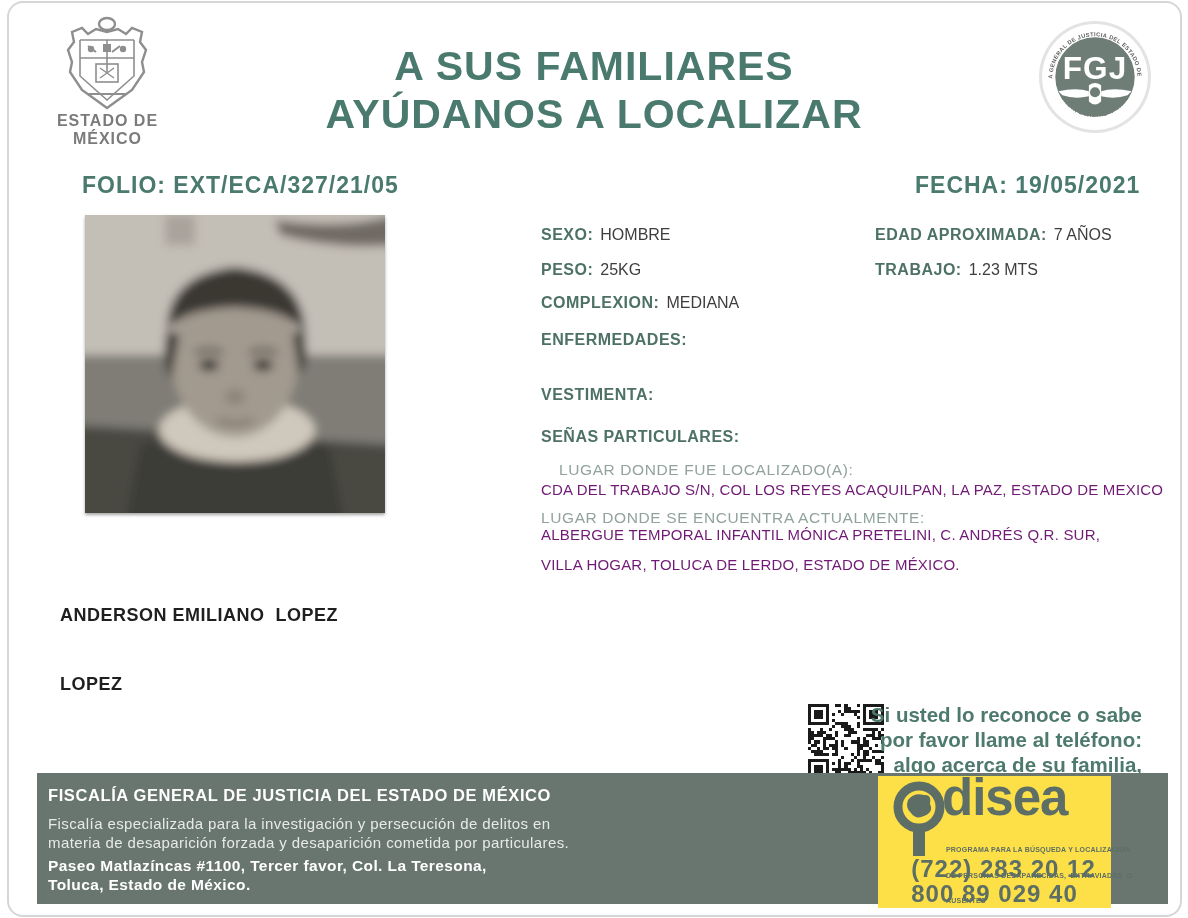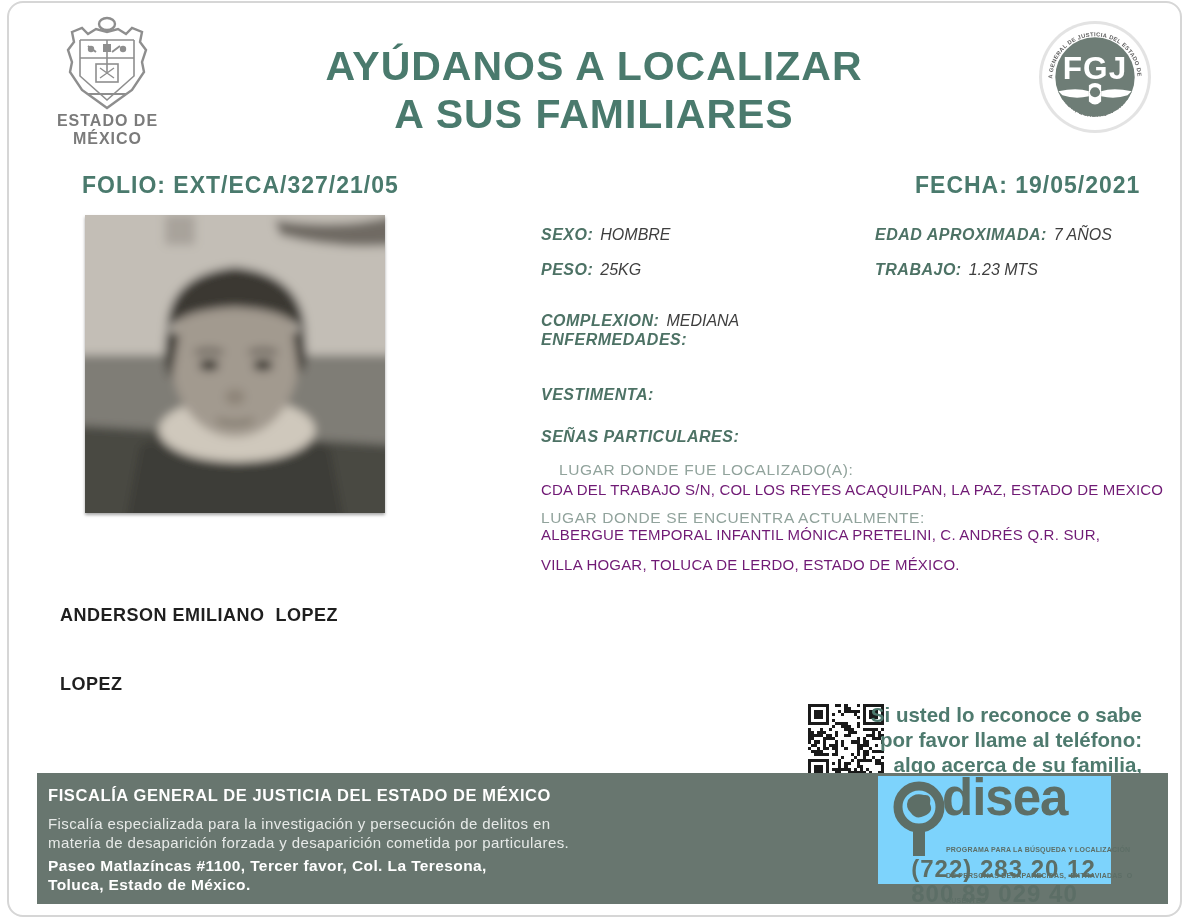--- a/index.html
+++ b/index.html
@@ -14,36 +14,36 @@
   .main-title{left:0;right:0;top:42px;text-align:center;color:#4a7a6d;font-weight:bold;
               font-size:41px;line-height:48px;letter-spacing:1px;}
   
   .folio{left:82px;top:172px;font-size:23px;font-weight:bold;color:#4a7a6d;letter-spacing:1px;}
   .fecha{left:915px;top:172px;font-size:23px;font-weight:bold;color:#4a7a6d;letter-spacing:1px;}
   
   .photo{left:85px;top:215px;width:300px;height:298px;background:#b9b4ad;box-shadow:0 2px 3px rgba(0,0,0,.35);}
   .name{left:60px;top:558px;width:350px;text-align:left;font-size:18px;font-weight:bold;
         color:#1f1f1f;line-height:23px;letter-spacing:.5px;white-space:pre;}
   
-  .row{font-size:16px;white-space:pre;font-style:italic;}
+  .row{font-size:16px;white-space:pre;}
   .row .lbl{font-weight:bold;color:#4d7265;letter-spacing:.5px;}
   .row .val{color:#3e3e3e;margin-left:7px;}
   
   .loc-lbl{font-size:15.5px;color:#91a39c;letter-spacing:.6px;}
   .loc-val{font-size:15px;color:#701a75;letter-spacing:.2px;white-space:pre;}
   
   .contact{left:700px;right:46px;top:702px;text-align:right;color:#4e7a6e;font-weight:bold;
            font-size:20.5px;line-height:25px;}
   
   .footer-bar{left:37px;top:773px;width:1131px;height:131px;background:#68766f;}
   .f-org{left:48px;top:786px;color:#ffffff;font-weight:bold;font-size:16.5px;letter-spacing:.6px;}
   .f-desc{left:48px;top:815px;color:#e7eae8;font-size:15px;line-height:18.5px;letter-spacing:.4px;}
   .f-addr{left:48px;top:857px;color:#ffffff;font-weight:bold;font-size:15.5px;line-height:18.5px;letter-spacing:.4px;}
   
-  .odisea-box{left:878px;top:776px;width:233px;height:108px;background:#7dd3fc;}
+  .odisea-box{left:878px;top:776px;width:233px;height:132px;background:#fde047;}
   .odisea-name{position:absolute;left:64px;top:-8px;font-size:51px;font-weight:bold;color:#5d6e66;
                letter-spacing:-1px;}
   .odisea-tag{position:absolute;left:68px;top:53px;font-size:7px;font-weight:bold;color:#5d6e66;
               line-height:8.5px;letter-spacing:.2px;white-space:pre;}
   .odisea-phone{position:absolute;left:0;width:100%;text-align:center;font-size:24px;font-weight:bold;
                 color:#5c6e66;letter-spacing:1px;}
   .ph1{top:79px;padding-left:9px;} .ph2{top:104px;}
   .qr{left:808px;top:704px;width:76px;height:76px;}
 </style>
 </head>
@@ -67,22 +67,22 @@
     </g>
     <g fill="#8e8e8e">
       <circle cx="33" cy="33" r="3.2"></circle>
         <circle cx="65" cy="33" r="3.2"></circle>
       <rect x="45" y="28" width="8" height="8"></rect>
     </g>
   </svg>
   <div class="abs state-caption">ESTADO DE MÉXICO</div>
 
   <div class="abs main-title">
+    <div>A SUS FAMILIARES</div>
     <div>AYÚDANOS A LOCALIZAR</div>
-    <div>A SUS FAMILIARES</div>
   </div>
 
   <svg class="abs" style="left:1038px;top:20px;" width="114" height="114" viewBox="0 0 112 112">
     <circle cx="56" cy="56" r="55" fill="#e3e3e3"></circle>
     <circle cx="56" cy="56" r="52" fill="#ffffff"></circle>
     <defs>
       <path id="ringtop" d="M14,58 A42,42 0 1,1 98,58"></path>
       <path id="ringbot" d="M19,66 A38,38 0 0,0 93,66"></path>
     </defs>
     <text font-size="5.6" font-weight="bold" fill="#5f5f5f" letter-spacing=".4" font-family="Liberation Sans,sans-serif">
@@ -132,21 +132,21 @@
       </g>
     </svg>
   </div>
   <div class="abs name">
     <div>ANDERSON EMILIANO  LOPEZ</div>
     <div>LOPEZ</div>
   </div>
 
   <div class="abs row" style="left:541px;top:226px;"><span class="lbl">SEXO:</span><span class="val">HOMBRE</span></div>
   <div class="abs row" style="left:541px;top:261px;"><span class="lbl">PESO:</span><span class="val">25KG</span></div>
-  <div class="abs row" style="left:541px;top:312px;"><span class="lbl">COMPLEXION:</span><span class="val">MEDIANA</span></div>
+  <div class="abs row" style="left:541px;top:294px;"><span class="lbl">COMPLEXION:</span><span class="val">MEDIANA</span></div>
   <div class="abs row" style="left:541px;top:331px;"><span class="lbl">ENFERMEDADES:</span><span class="val"></span></div>
   <div class="abs row" style="left:541px;top:386px;"><span class="lbl">VESTIMENTA:</span><span class="val"></span></div>
   <div class="abs row" style="left:541px;top:428px;"><span class="lbl">SEÑAS PARTICULARES:</span><span class="val"></span></div>
 
   <div class="abs row" style="left:875px;top:226px;"><span class="lbl">EDAD APROXIMADA:</span><span class="val">7 AÑOS</span></div>
   <div class="abs row" style="left:875px;top:261px;"><span class="lbl">TRABAJO:</span><span class="val">1.23 MTS</span></div>
 
   <div class="abs loc-lbl" style="left:541px;top:461px;margin-left:18px;">LUGAR DONDE FUE LOCALIZADO(A):</div>
   <div class="abs loc-val" style="left:541px;top:481px;">CDA DEL TRABAJO S/N, COL LOS REYES ACAQUILPAN, LA PAZ, ESTADO DE MEXICO</div>
   <div class="abs loc-lbl" style="left:541px;top:509px;">LUGAR DONDE SE ENCUENTRA ACTUALMENTE:</div>

